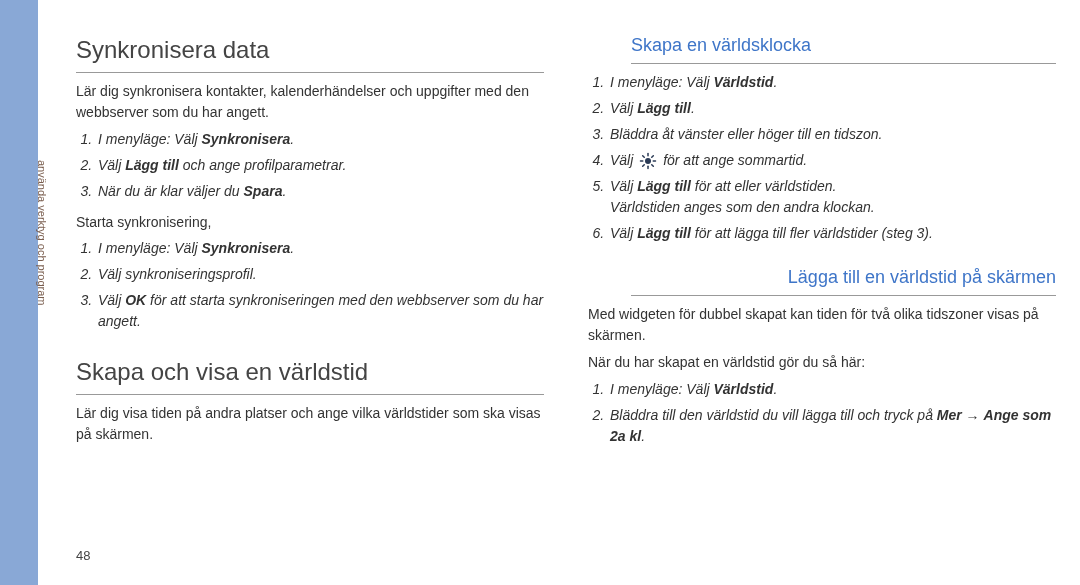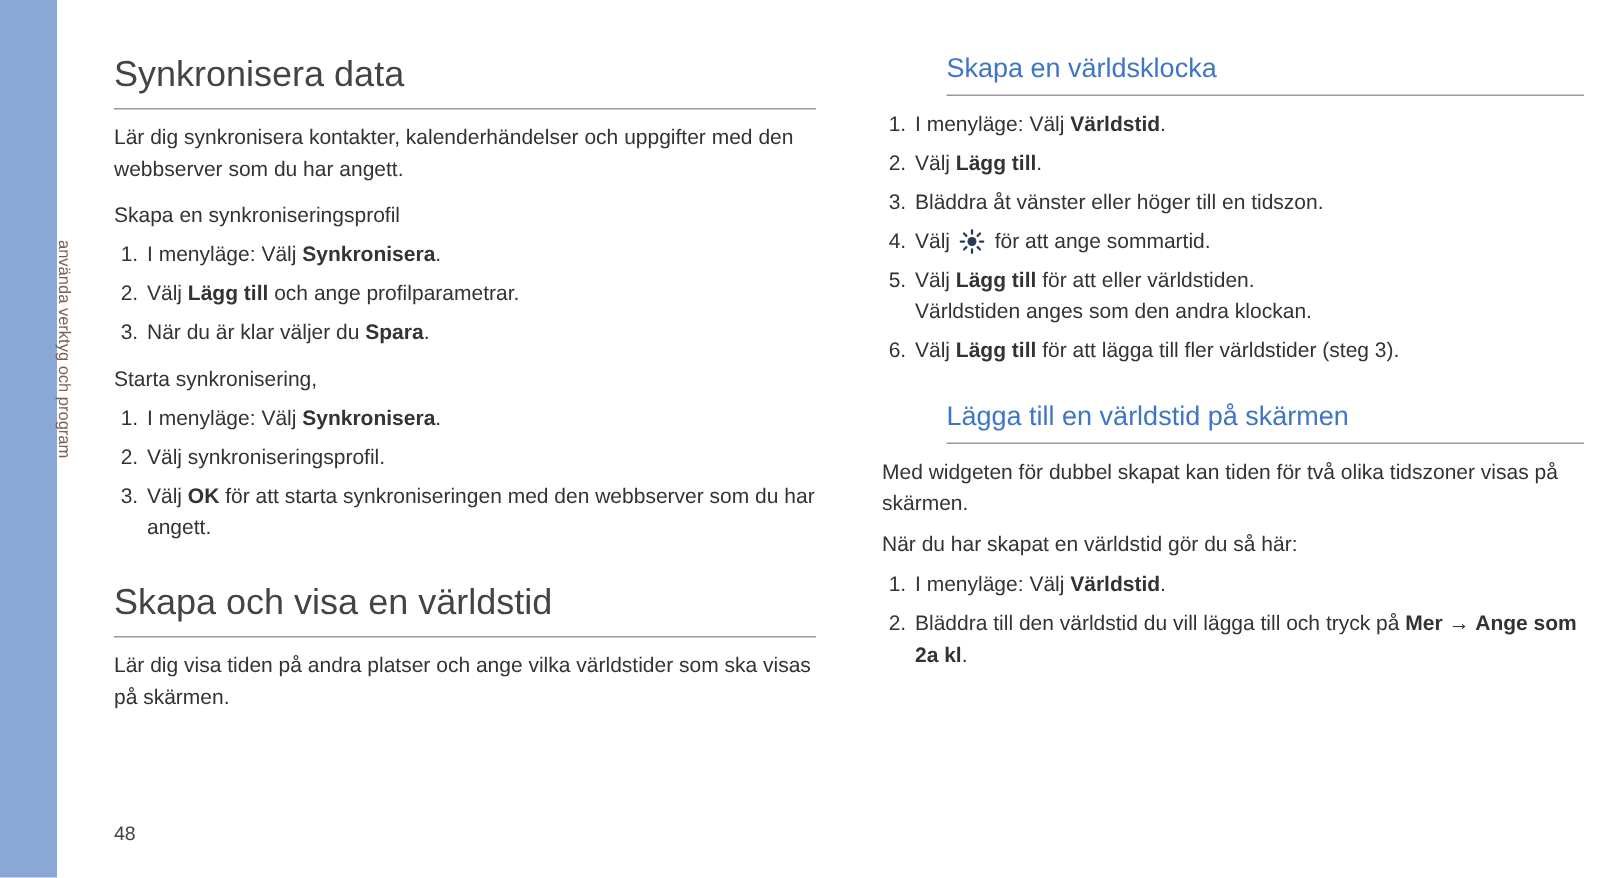--- a/index.html
+++ b/index.html
@@ -55,31 +55,32 @@
   h2 {
     font-size: 18px;
     font-weight: 400;
     color: #3e75c8;
     border-bottom: 1px solid #999;
     padding-bottom: 4px;
     margin-bottom: 8px;
     margin-top: 0;
     margin-left: 43px;
   }
-  h2.spacer-top { margin-top: 20px; }
+  h2.spacer-top { margin-top: 20px; text-align: right; }
   p { margin: 6px 0; }
   .sub { margin-top: 10px; margin-bottom: 4px; }
   ol {
     list-style: decimal;
     padding-left: 20px;
     margin: 4px 0 10px 0;
   }
   ol li {
     margin: 5px 0;
     padding-left: 2px;
+    font-style: italic;
   }
   .bold { font-weight: bold; }
   .sun-icon {
     display: inline-block;
     width: 18px; height: 18px;
     vertical-align: middle;
     margin: 0 2px;
   }
   .page-num {
     position: absolute;
@@ -92,21 +93,20 @@
 </head>
 <body>
 
 <div class="blue-bar"></div>
 <div class="side-text">använda verktyg och program</div>
 
 <div class="content">
   <div class="col">
     <h1>Synkronisera data</h1>
     <p>Lär dig synkronisera kontakter, kalenderhändelser och uppgifter med den webbserver som du har angett.</p>
-    <p class="sub">Skapa en synkroniseringsprofil</p>
     <ol>
       <li>
         <span>I menyläge: Välj </span><span class="bold">Synkronisera</span><span>.</span>
       </li>
       <li>
         <span>Välj </span><span class="bold">Lägg till</span><span> och ange profilparametrar.</span>
       </li>
       <li>
         <span>När du är klar väljer du </span><span class="bold">Spara</span><span>.</span>
       </li>

